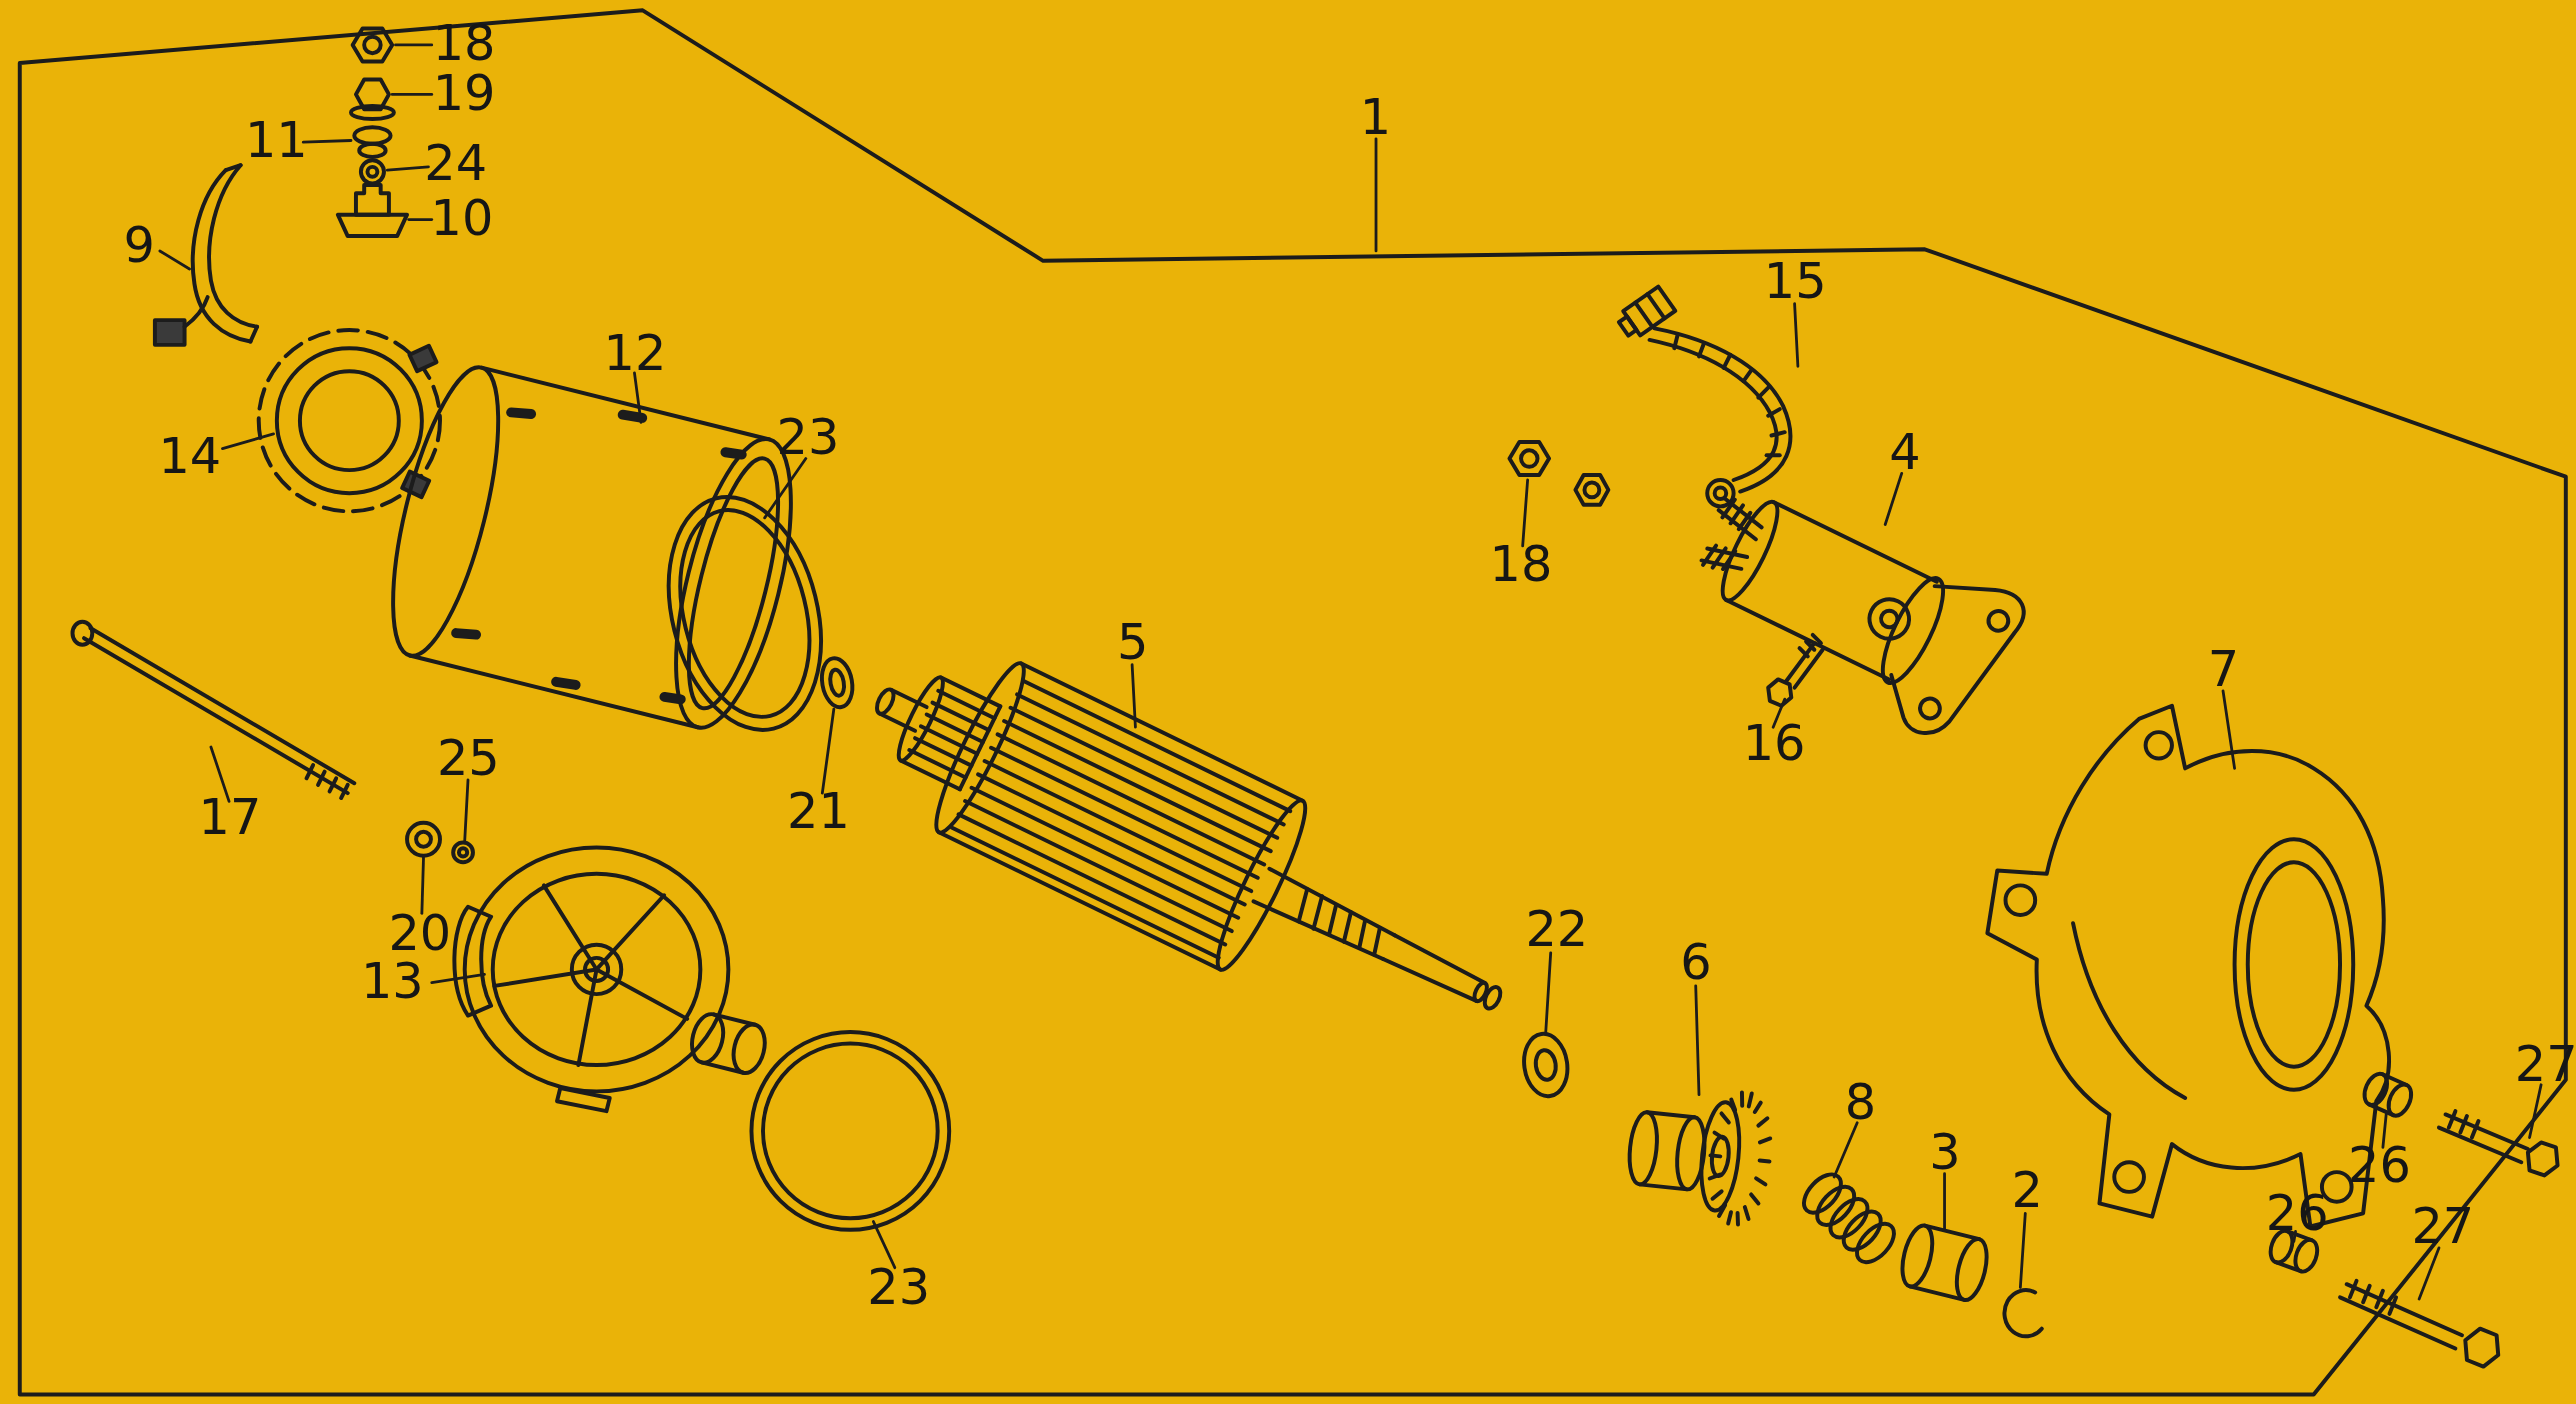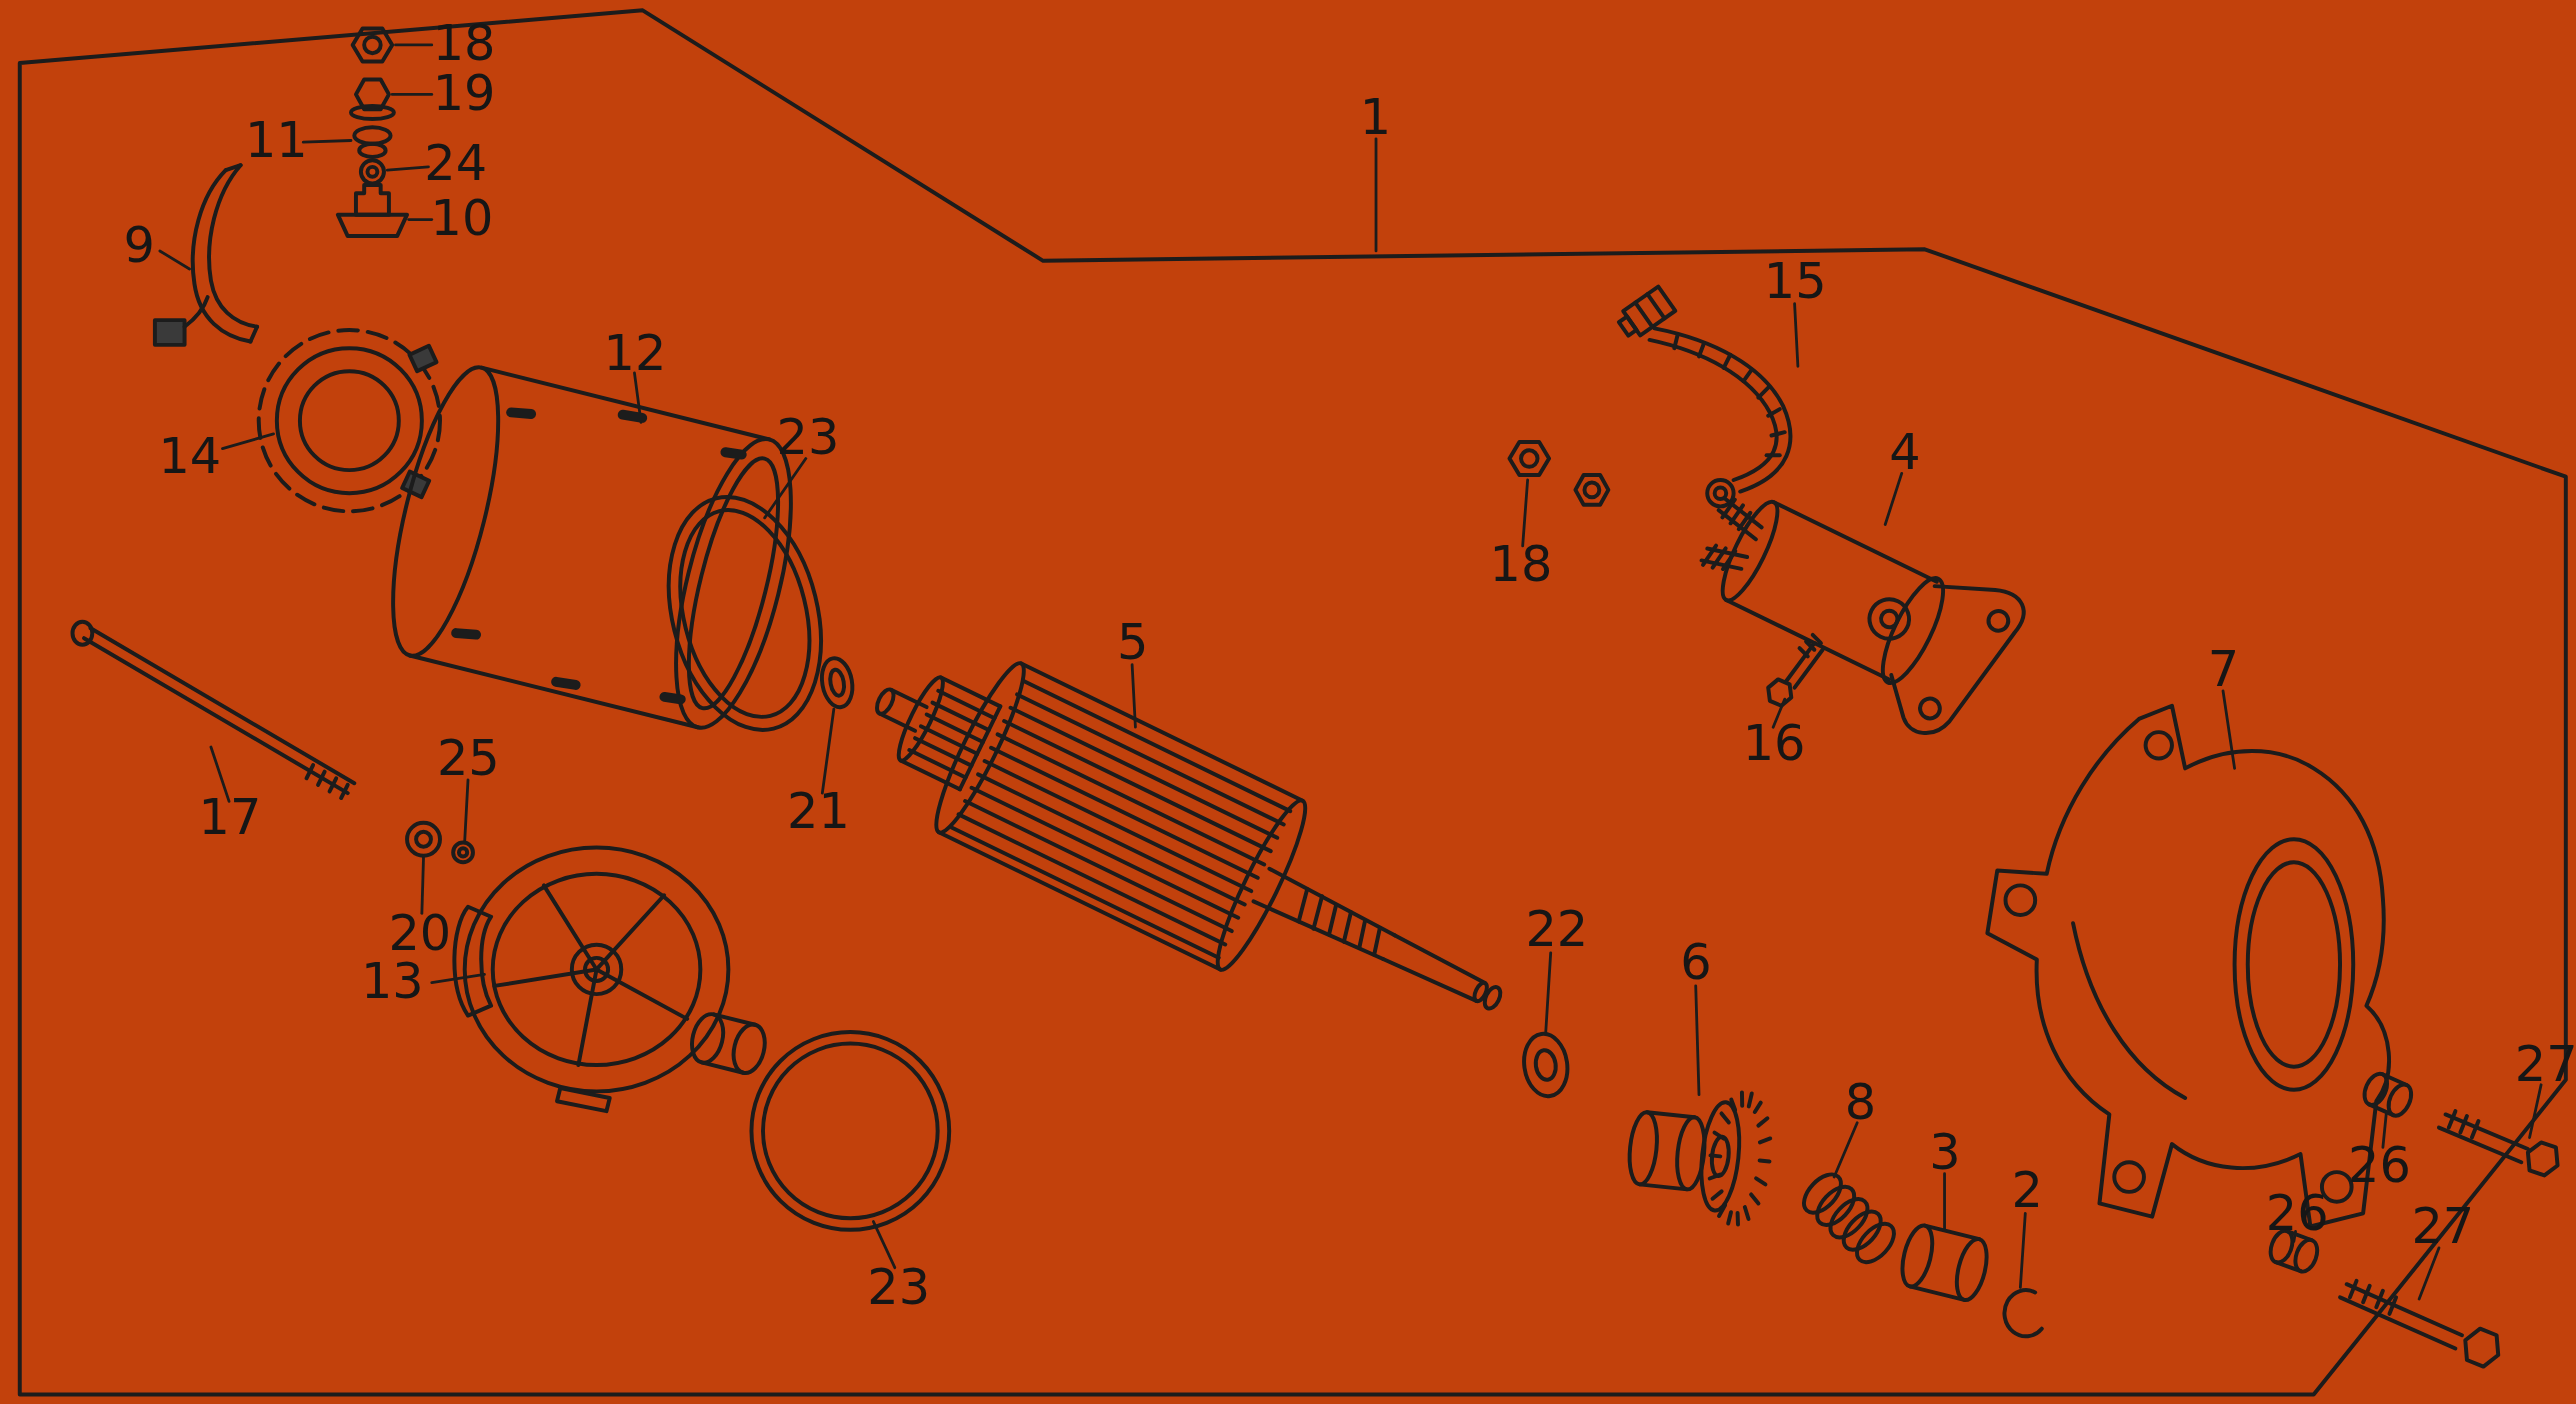--- a/index.html
+++ b/index.html
@@ -1,16 +1,16 @@
 <!DOCTYPE html>
 <html style="font-size:12.5px"><head>
 <meta charset="utf-8">
 <style>
   html,body{margin:0;padding:0;background:#ffffff;}
-  .page{position:relative;width:2576px;height:1404px;background:#c2410c;overflow:hidden;
+  .page{position:relative;width:2576px;height:1404px;background:#eab308;overflow:hidden;
         font-family:"DejaVu Sans",sans-serif;}
   .stage{position:absolute;left:0;top:0;width:1221px;height:666px;
          transform:scale(2.1095);transform-origin:0 0;}
   .stage svg{position:absolute;left:0;top:0;}
   .callout{position:absolute;transform:translate(-50%,-50%);
            font-size:23.4px;line-height:1;color:#161616;white-space:nowrap;
            font-family:"DejaVu Sans",sans-serif;}
 </style>
 </head>
 <body>

